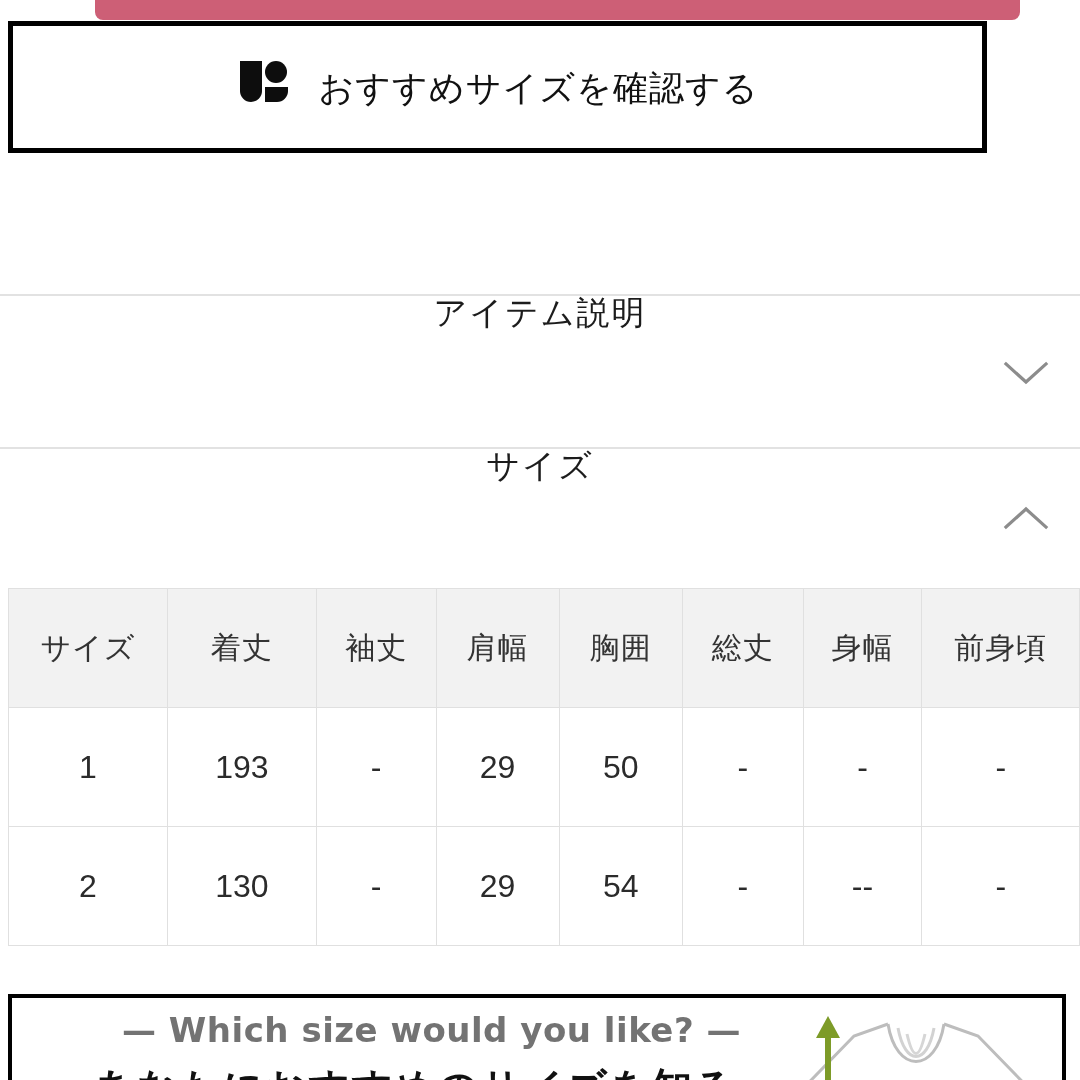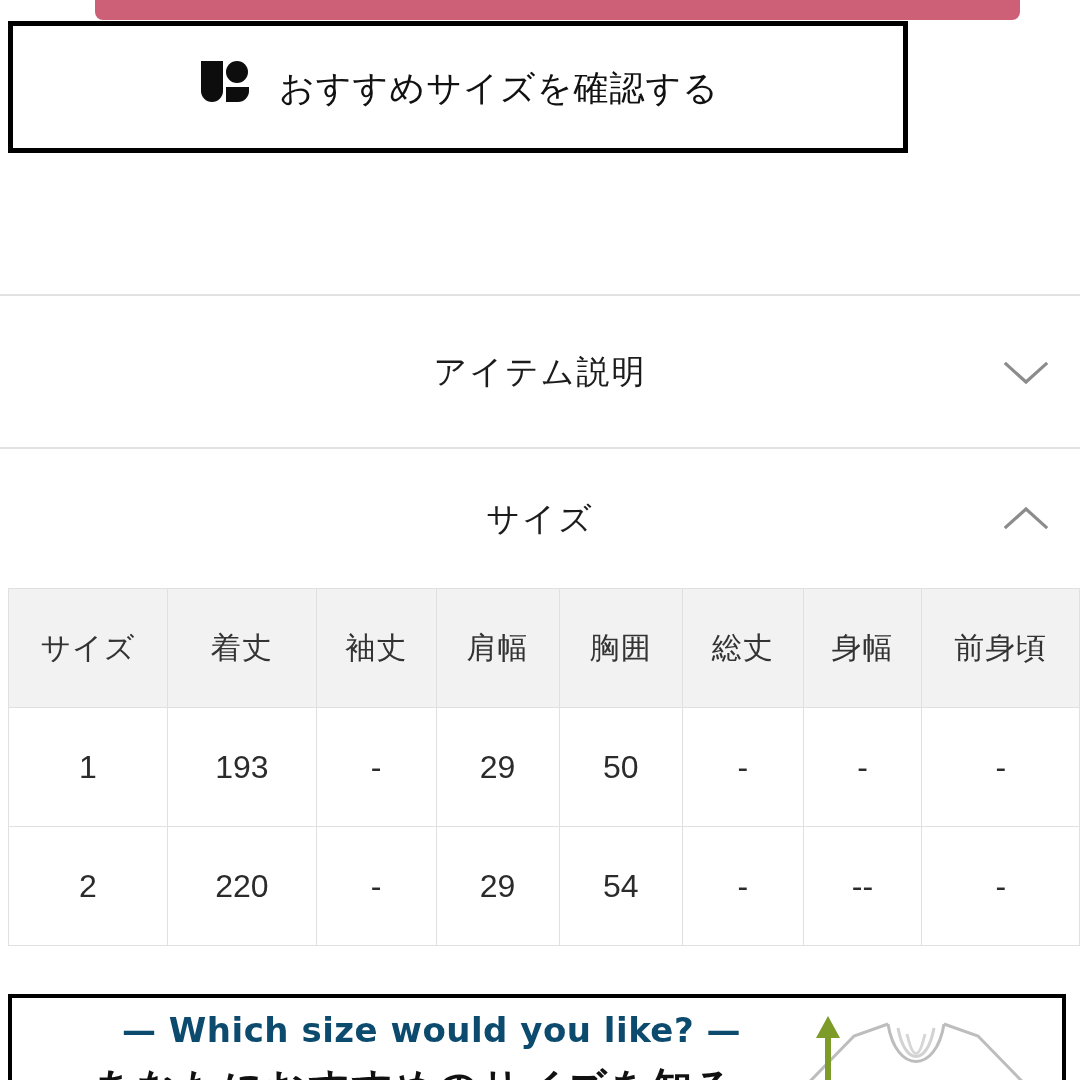--- a/index.html
+++ b/index.html
@@ -25,21 +25,21 @@
     height: 46px;
     background: #cd5f76;
     border-radius: 8px;
   }
 
   
   .size-reco-btn {
     position: absolute;
     left: 8px;
     top: 21px;
-    width: 900px;
+    width: 979px;
     height: 132px;
     box-sizing: border-box;
     border: 5px solid #000000;
     background: #ffffff;
     display: flex;
     align-items: center;
     justify-content: center;
     gap: 26px;
     text-align: center;
   }
@@ -58,21 +58,21 @@
     white-space: nowrap;
   }
 
   
   .accordion {
     position: absolute;
     left: 0;
     width: 1080px;
     box-sizing: border-box;
     display: flex;
-    align-items: center;
+    align-items: flex-start;
     justify-content: center;
   }
   .acc-item-desc {
     top: 294px;
     height: 155px;
     border-top: 2px solid #e2e2e2;
     border-bottom: 2px solid #e2e2e2;
   }
   .acc-size {
     top: 449px;
@@ -152,21 +152,21 @@
     border-bottom: none;
     background: #ffffff;
     overflow: hidden;
   }
   .promo-en {
     position: absolute;
     left: 110px;
     top: 12px;
     font-size: 34px;
     font-weight: bold;
-    color: #0c4a6e;
+    color: #737373;
     letter-spacing: 0.5px;
     white-space: nowrap;
     font-family: "DejaVu Sans", sans-serif;
   }
   .promo-jp {
     position: absolute;
     left: 82px;
     top: 62px;
     font-size: 40px;
     font-weight: bold;
@@ -250,21 +250,21 @@
         <td>-</td>
         <td>29</td>
         <td>50</td>
         <td>-</td>
         <td>-</td>
         <td>-</td>
         <td>-</td>
       </tr>
       <tr>
         <td>2</td>
-        <td>220</td>
+        <td>130</td>
         <td>-</td>
         <td>29</td>
         <td>54</td>
         <td>-</td>
         <td>--</td>
         <td>-</td>
         <td>--</td>
       </tr>
     </tbody>
   </table>

